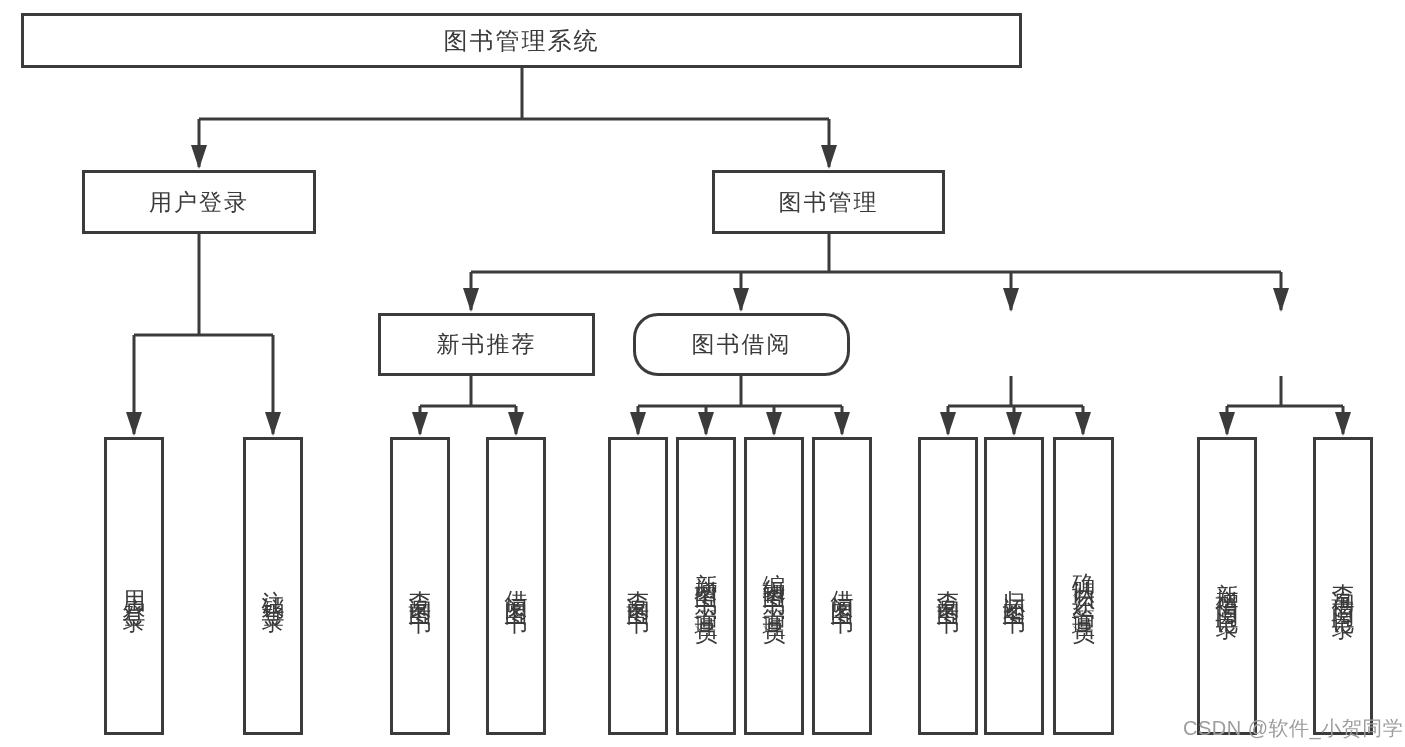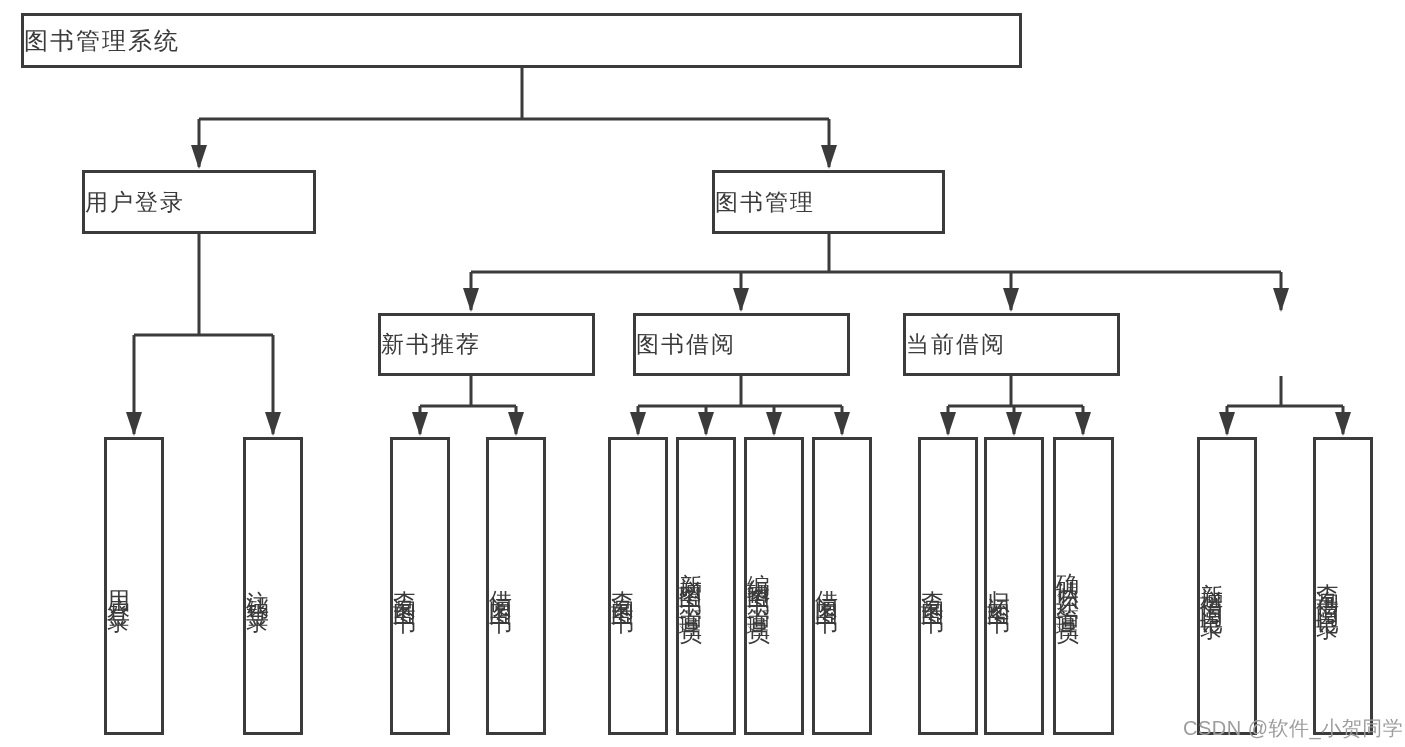--- a/index.html
+++ b/index.html
@@ -31,21 +31,21 @@
     fill: var(--line, #3b3b3b);
     stroke: none;
   }
   .box {
     position: absolute;
     box-sizing: border-box;
     background: #ffffff;
     border: 3px solid var(--box-border, #3b3b3b);
     display: flex;
     align-items: center;
-    justify-content: flex-start;
+    justify-content: center;
     color: var(--text, #3a3a3a);
   }
   .h-label {
     font-size: 23px;
     letter-spacing: 2px;
     white-space: nowrap;
   }
   .root-box .h-label {
     font-size: 24px;
   }
@@ -101,25 +101,22 @@
   <div class="box" style="left:82px; top:170px; width:234px; height:64px;">
     <span class="h-label">用户登录</span>
   </div>
   <div class="box" style="left:712px; top:170px; width:233px; height:64px;">
     <span class="h-label">图书管理</span>
   </div>
 
   <div class="box" style="left:378px; top:313px; width:217px; height:63px;">
     <span class="h-label">新书推荐</span>
   </div>
-  <div class="box" style="left:633px; top:313px; width:217px; height:63px;">
+  <div class="box" style="left:633px; top:313px; width:217px; height:63px;border-radius:25px;">
     <span class="h-label">图书借阅</span>
-  </div>
-  <div class="box" style="left:903px; top:313px; width:217px; height:63px;">
-    <span class="h-label">当前借阅</span>
   </div>
 
   <div class="box leaf" style="left:104px; top:437px; width:60px; height:298px;">
     <span class="v-label">用户登录</span>
   </div>
   <div class="box leaf" style="left:243px; top:437px; width:60px; height:298px;">
     <span class="v-label">注销登录</span>
   </div>
 
   <div class="box leaf" style="left:390px; top:437px; width:60px; height:298px;">

